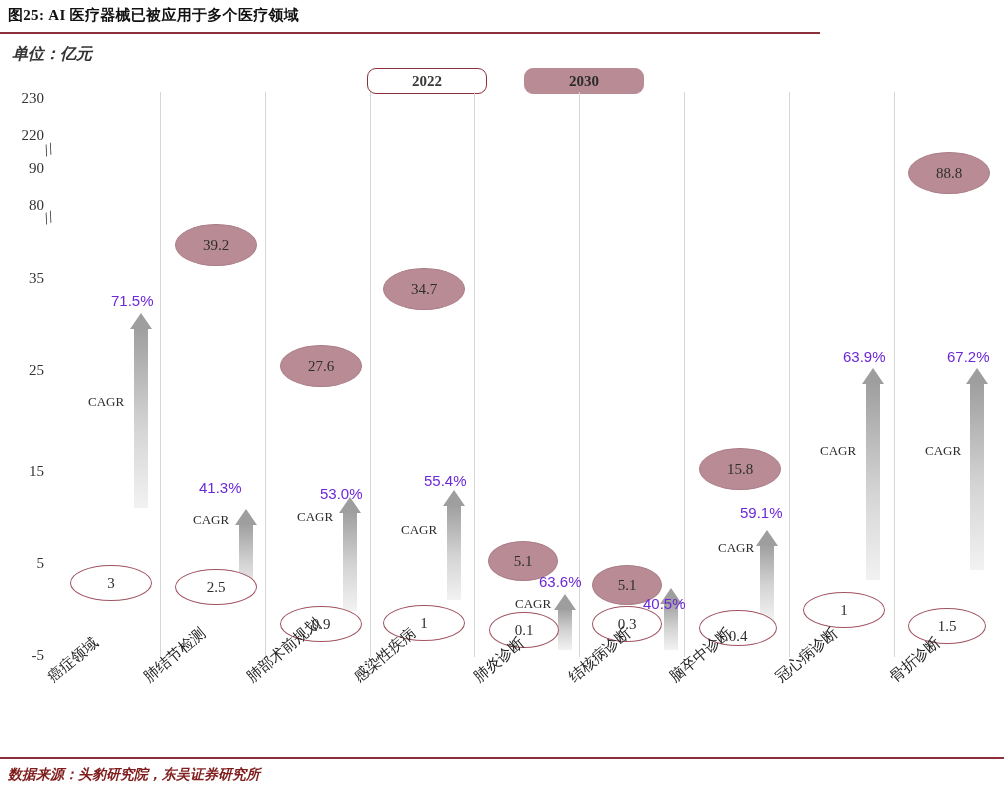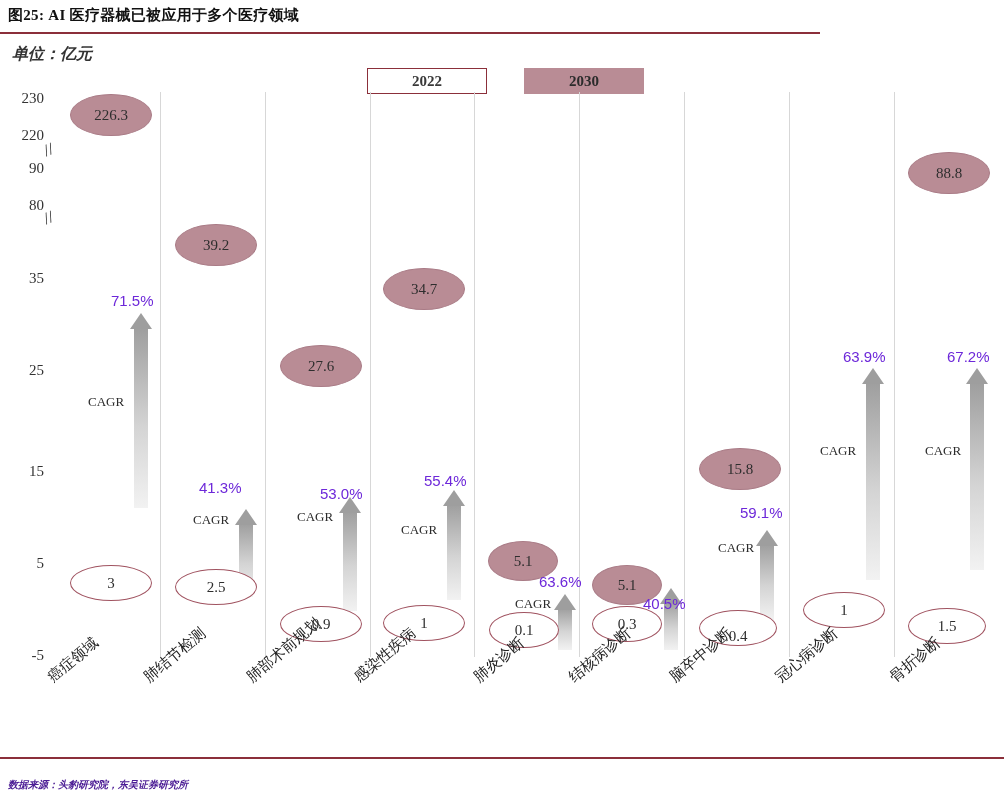--- a/index.html
+++ b/index.html
@@ -25,20 +25,21 @@
   }
   .unit{
     position:absolute;left:12px;top:44px;
     font-style:italic;font-weight:bold;font-size:16px;color:#333;
     font-family:"Liberation Serif", serif;
   }
   .legend-box{
     position:absolute;display:flex;align-items:center;justify-content:center;
     font-weight:bold;font-size:15px;
     font-family:"Liberation Serif", serif;
+    border-radius:9px;
   }
   .legend-2022{
     left:367px;top:68px;width:118px;height:24px;
     background:#ffffff;border:1px solid #8b2f3a;color:#3a3a3a;
   }
   .legend-2030{
     left:524px;top:68px;width:118px;height:24px;
     background:#b98c95;border:1px solid #b98c95;color:#2b2b2b;
   }
 
@@ -110,23 +111,22 @@
     transform-origin:left top;
     transform:rotate(-40deg);
   }
 
   .bottom-rule{
     position:absolute;left:0;top:757px;width:1004px;height:0;
     border-top:2px solid #8b2f3a;
   }
   .source{
     position:absolute;left:8px;top:766px;
-    font-size:10px;font-weight:bold;font-style:italic;color:#4c1d95;
-    font-family:"Liberation Serif", serif;
-    margin-top:12px;
+    font-size:14px;font-weight:bold;font-style:italic;color:#7f1d1d;
+    font-family:"Liberation Serif", serif;
   }
 </style>
 </head>
 <body>
 
 <div class="title-bar">
   <div class="title-text">
     <span>图25:</span>
     <span>AI 医疗器械已被应用于多个医疗领域</span>
   </div>
@@ -176,23 +176,20 @@
 
   <div class="vline" style="left:160px;top:92px;height:565px;"></div>
   <div class="vline" style="left:265px;top:92px;height:565px;"></div>
   <div class="vline" style="left:370px;top:92px;height:565px;"></div>
   <div class="vline" style="left:474px;top:92px;height:565px;"></div>
   <div class="vline" style="left:579px;top:92px;height:565px;"></div>
   <div class="vline" style="left:684px;top:92px;height:565px;"></div>
   <div class="vline" style="left:789px;top:92px;height:565px;"></div>
   <div class="vline" style="left:894px;top:92px;height:565px;"></div>
 
-  <div class="ellipse e-2030" style="left:70px;top:94px;width:80px;height:40px;">
-    <span>226.3</span>
-  </div>
   <div class="arrow" style="left:126px;top:313px;width:30px;height:195px;">
     <div class="shaft" style="height:181px;"></div>
     <div class="head"></div>
   </div>
   <div class="cagrpct" style="left:111px;top:292px;">71.5%</div>
   <div class="cagrlbl" style="left:88px;top:394px;">CAGR</div>
   <div class="ellipse e-2022" style="left:70px;top:565px;width:80px;height:34px;">
     <span>3</span>
   </div>
   <div class="catlabel" style="left:44px;top:672px;">癌症领域</div>

